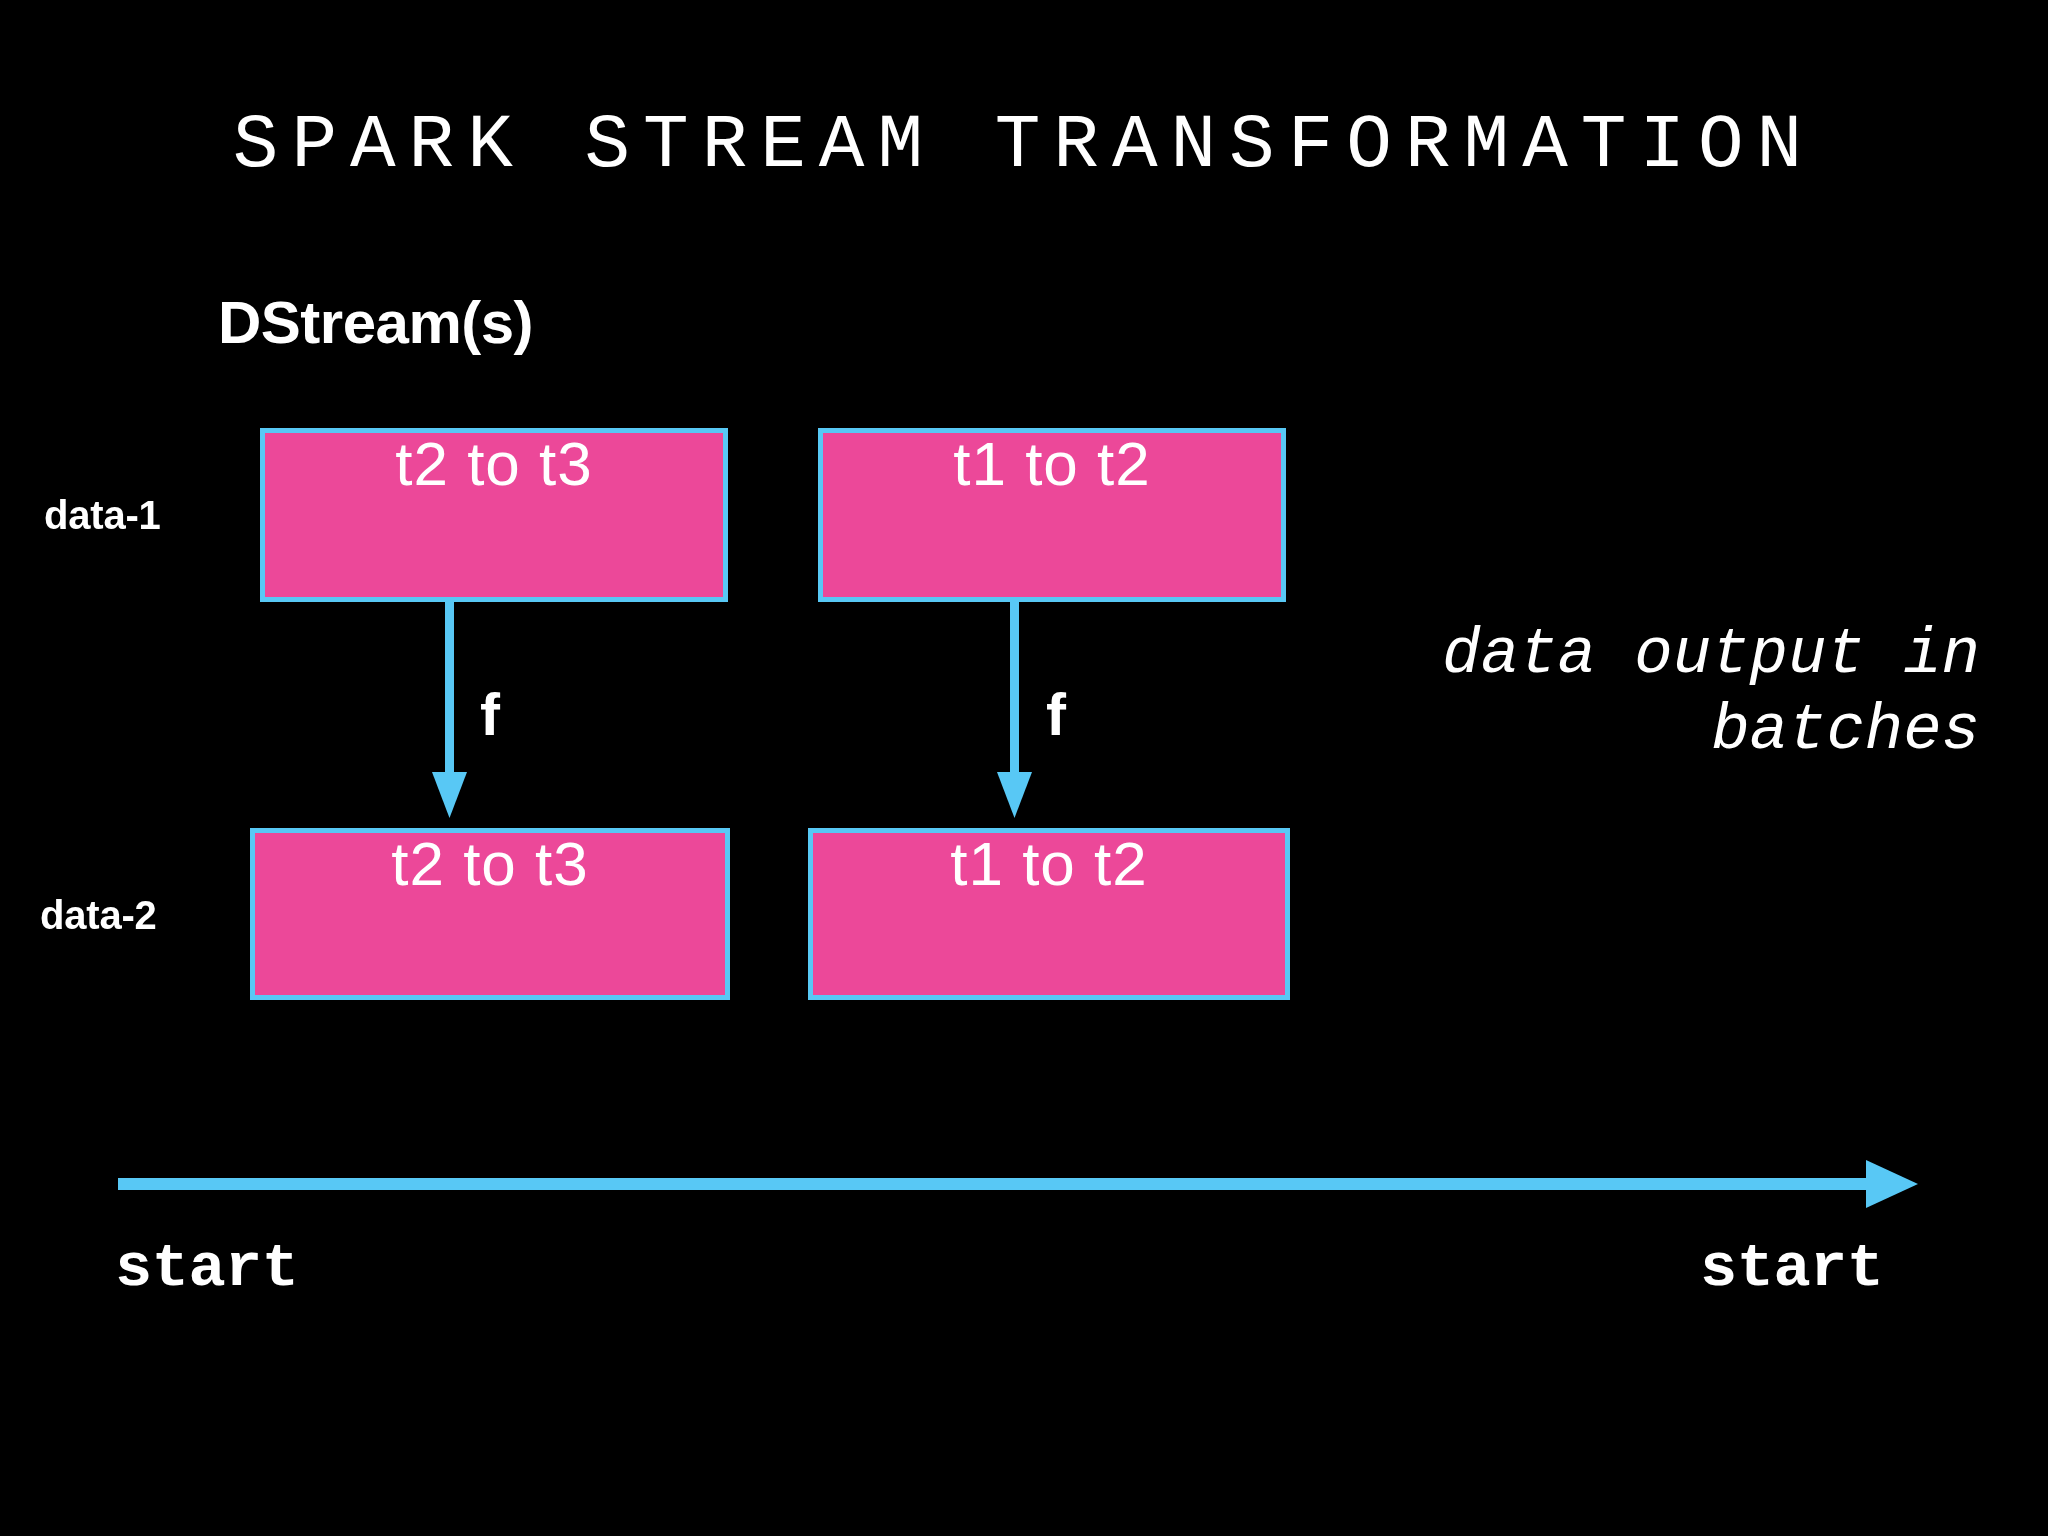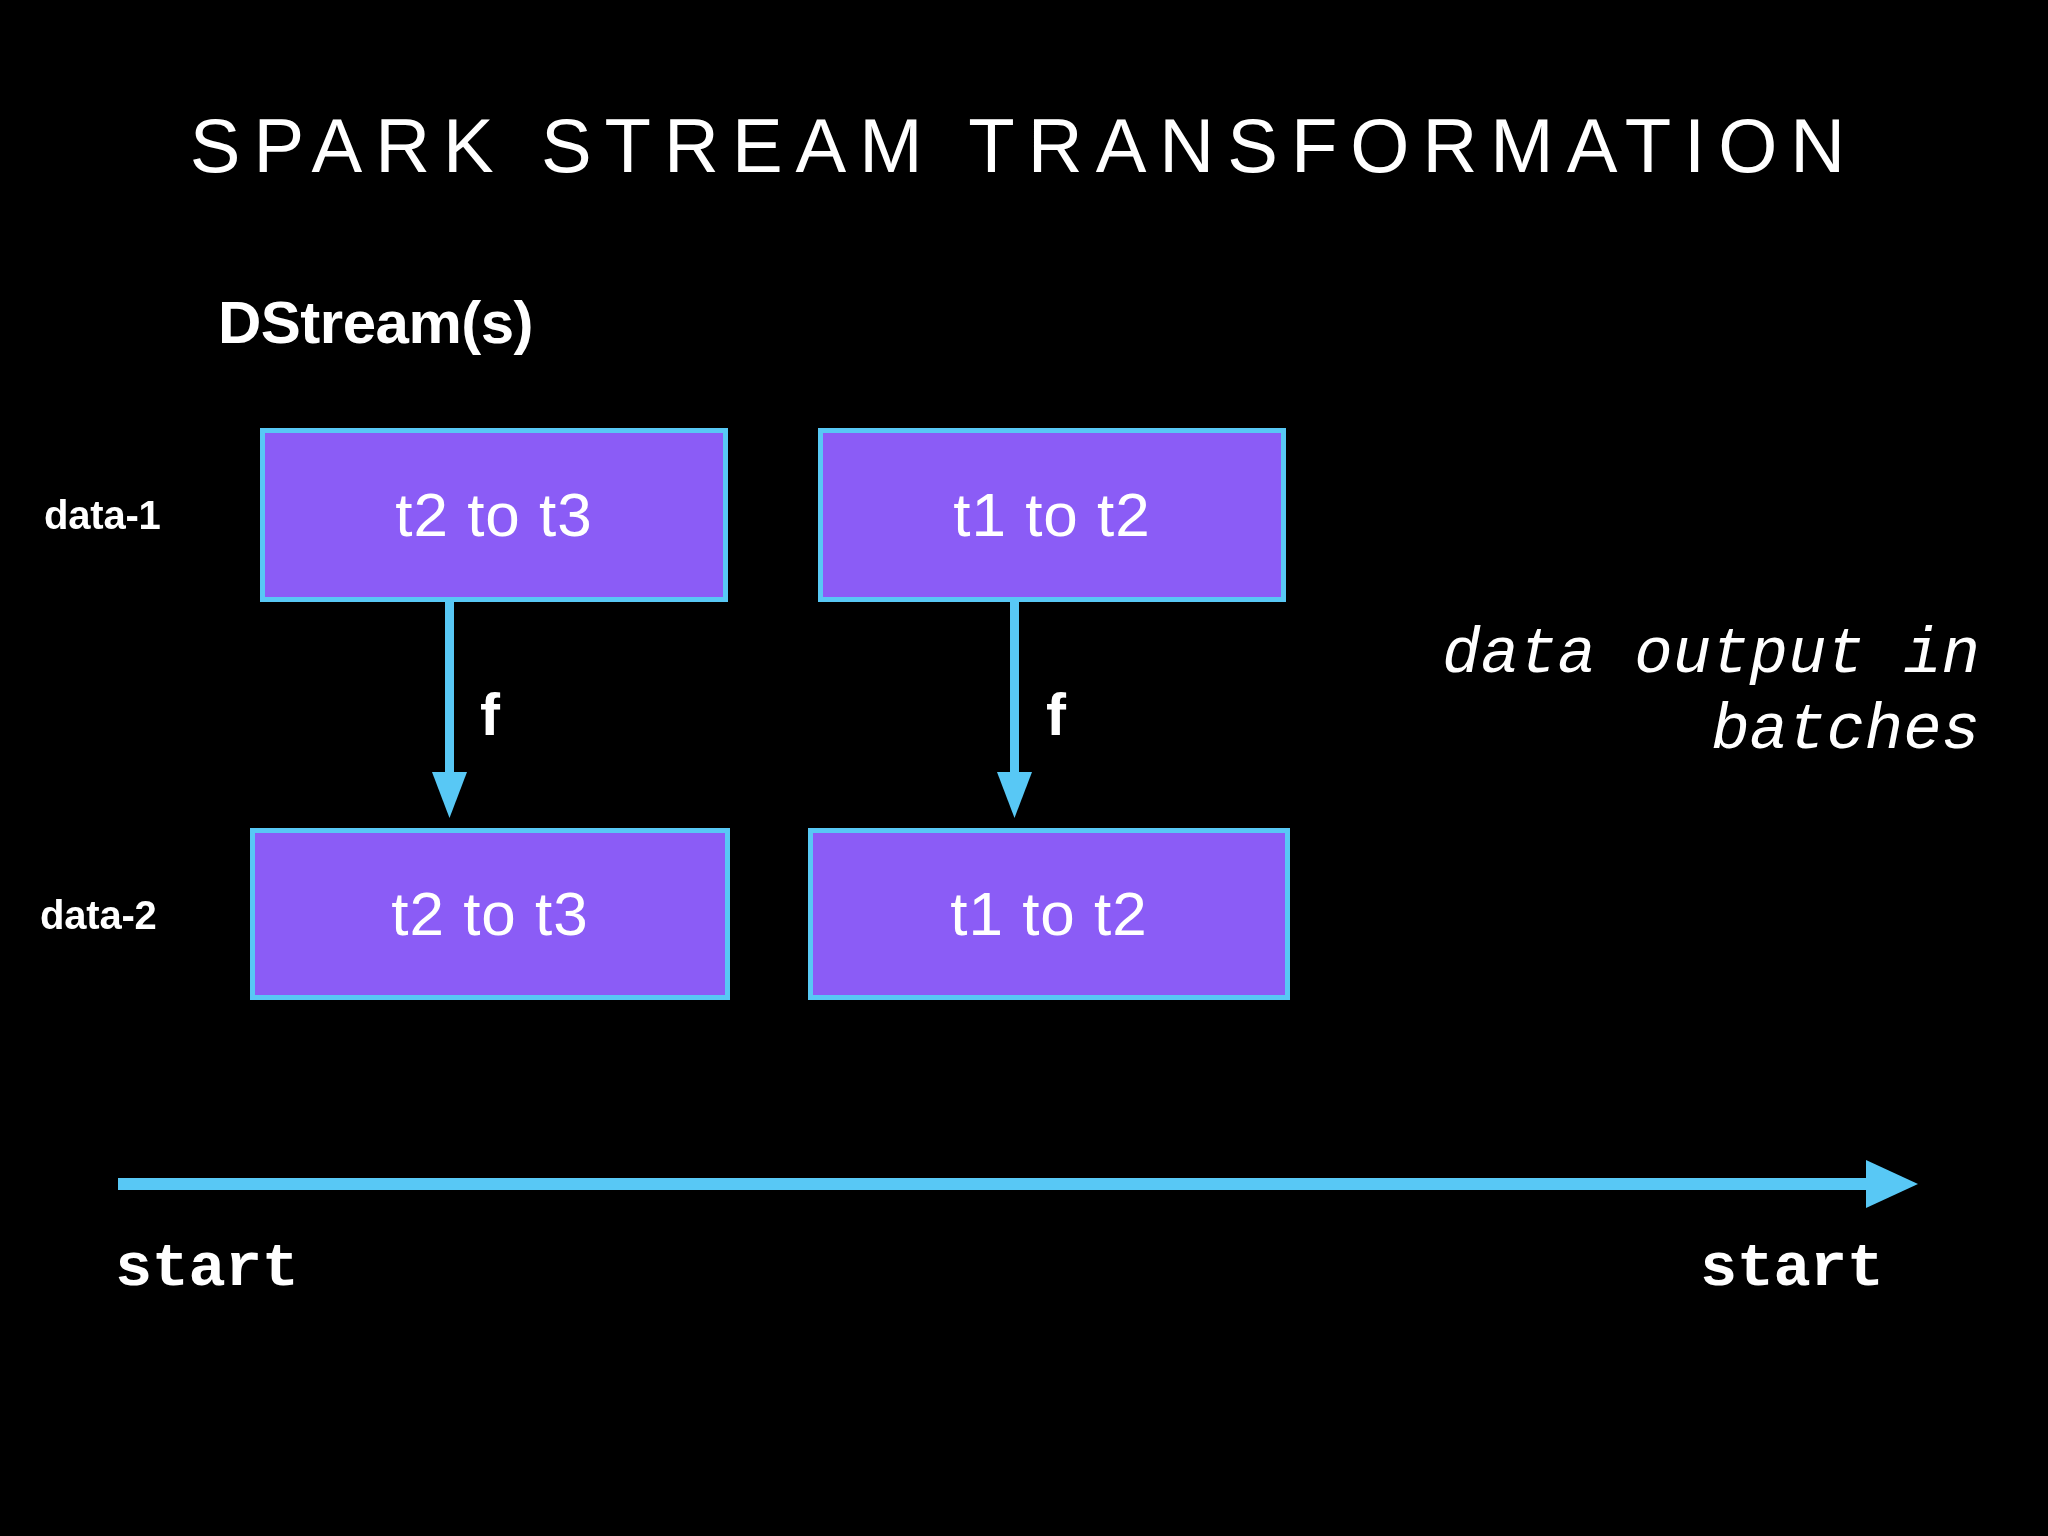--- a/index.html
+++ b/index.html
@@ -20,21 +20,21 @@
   }
 
   
   #slide-title {
     position: absolute;
     left: 0;
     top: 108px;
     width: 2048px;
     text-align: center;
     color: #ffffff;
-    font-family: Liberation Sans, sans-serif;
+    font-family: Liberation Mono, monospace;
     font-size: 76px;
     font-weight: 300;
     letter-spacing: 13px;
     line-height: 1;
     white-space: nowrap;
   }
 
   
   #dstream-label {
     position: absolute;
@@ -57,23 +57,23 @@
     line-height: 1;
   }
   #row-label-data1 { left: 44px;  top: 495px; }
   #row-label-data2 { left: 40px;  top: 895px; }
 
   
   .batch-box {
     position: absolute;
     box-sizing: border-box;
     border: 5px solid #58c8f5;
-    background: #8b5cf6;
+    background: #ec4899;
     display: flex;
-    align-items: center;
+    align-items: flex-start;
     justify-content: center;
   }
   .batch-box-text {
     color: #ffffff;
     font-size: 62px;
     font-weight: 300;
     letter-spacing: 1px;
     line-height: 1;
     white-space: nowrap;
   }

